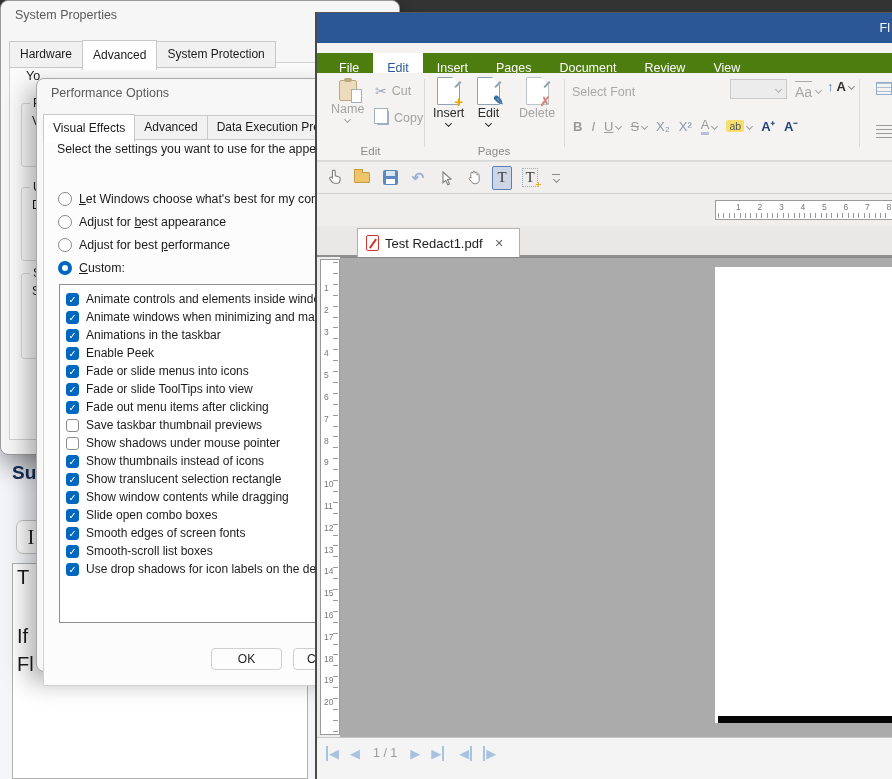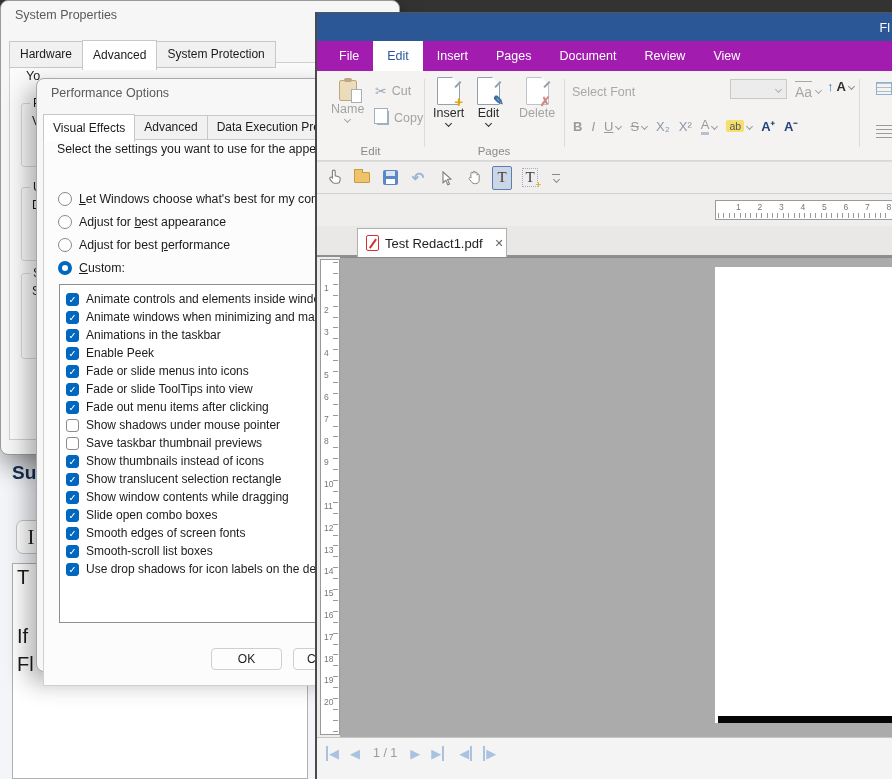--- a/index.html
+++ b/index.html
@@ -56,21 +56,21 @@
   .cb.on{background:#0067c0;border-color:#0067c0;color:#fff;font-size:9.5px;}
   .btn{position:absolute;width:71px;height:22px;background:#fdfdfd;border:1px solid #cfcfcf;border-radius:4px;
     font-size:12px;color:#1b1b1b;display:flex;align-items:center;justify-content:center;}
   .btn.cancel{justify-content:flex-start;padding-left:13px;}
 
   
   .pdfwin{position:absolute;left:315px;top:12px;width:577px;height:767px;background:#f4f3f1;
     border-left:2px solid #4a4a4a;border-top:1px solid #555;}
   .titlebar{position:absolute;left:0;top:0;right:0;height:30px;background:#2b5797;}
   .tb-title{position:absolute;right:2px;top:8px;color:#fff;font-size:12.5px;white-space:nowrap;}
-  .rtabs{position:absolute;left:0;top:28px;right:0;height:30px;background:#a21caf;display:flex;padding-left:8px;}
+  .rtabs{position:absolute;left:0;top:40px;right:0;height:30px;background:#4d7c0f;display:flex;padding-left:8px;}
   .rtab{color:#fff;font-size:12.5px;padding:8px 14px 0;height:30px;cursor:default;white-space:nowrap;}
   .rtab.sel{background:#fff;color:#2b5797;}
   .ribbon{position:absolute;left:0;top:60px;right:0;height:88px;background:#f4f3f1;border-bottom:1px solid #d8d8d8;}
   .rb-sep{position:absolute;top:6px;height:68px;width:1px;background:#dcdcdc;}
   .grp-label{position:absolute;bottom:3px;text-align:center;font-size:11.5px;color:#8a8a8a;}
   .big-btn{position:absolute;display:flex;flex-direction:column;align-items:center;gap:1px;font-size:12.5px;}
   .big-btn .lbl{white-space:nowrap;}
   .gray-t{color:#a3a3a3;}
   .dark-t{color:#2b2b2b;}
   .mini-row{position:absolute;display:flex;align-items:center;gap:5px;font-size:12.5px;color:#a3a3a3;white-space:nowrap;}
@@ -131,21 +131,21 @@
   .qt-more .bar{width:8px;height:1px;background:#8a8a8a;}
 
   
   .rulerrow{position:absolute;left:0;top:181px;right:0;height:32px;background:#efeeed;}
   .hruler{position:absolute;left:398px;top:6px;width:179px;height:20px;background:#fff;border:1px solid #9a9a9a;}
   .hruler .ticks{position:absolute;left:2px;right:2px;bottom:1px;height:5px;
     background:repeating-linear-gradient(to right,#999 0 1px,transparent 1px 5.4px);}
   .hnum{position:absolute;top:1px;font-size:8.5px;color:#777;}
   
   .doctabs{position:absolute;left:0;top:213px;right:0;height:31px;background:#e9e8e7;border-bottom:2px solid #8f8f8f;}
-  .doctab{position:absolute;left:40px;top:2px;height:29px;width:150px;background:#fff;
+  .doctab{position:absolute;left:40px;top:2px;height:29px;width:163px;background:#fff;
     border:1px solid #b0b0b0;border-bottom:none;display:flex;align-items:center;gap:6px;padding-left:8px;}
   .pdf-ic{width:13px;height:16px;background:#fff;border:1.5px solid #cf3430;border-radius:2px;position:relative;flex:0 0 auto;}
   .pdf-ic:before{content:"";position:absolute;left:5px;top:2px;width:1.5px;height:11px;background:#cf3430;transform:rotate(35deg);}
   .doctab .nm{font-size:13px;color:#222;white-space:nowrap;}
   .doctab .cl{font-size:11px;color:#666;margin-left:6px;}
   
   .content{position:absolute;left:0;top:244px;right:0;height:480px;background:#ececec;}
   .vruler{position:absolute;left:3px;top:2px;width:20px;height:476px;background:#fff;border:1px solid #9a9a9a;}
   .vruler .ticks{position:absolute;right:1px;top:2px;bottom:2px;width:5px;
     background:repeating-linear-gradient(to bottom,#999 0 1px,transparent 1px 10.9px);}
@@ -251,25 +251,25 @@
         <div class="cb-row">
           <span class="cb on">✓</span>
           <span>Fade or slide ToolTips into view</span>
         </div>
         <div class="cb-row">
           <span class="cb on">✓</span>
           <span>Fade out menu items after clicking</span>
         </div>
         <div class="cb-row">
           <span class="cb"></span>
+          <span>Save taskbar thumbnail previews</span>
+        </div>
+        <div class="cb-row">
+          <span class="cb"></span>
           <span>Show shadows under mouse pointer</span>
-        </div>
-        <div class="cb-row">
-          <span class="cb"></span>
-          <span>Save taskbar thumbnail previews</span>
         </div>
         <div class="cb-row">
           <span class="cb on">✓</span>
           <span>Show thumbnails instead of icons</span>
         </div>
         <div class="cb-row">
           <span class="cb on">✓</span>
           <span>Show translucent selection rectangle</span>
         </div>
         <div class="cb-row">

